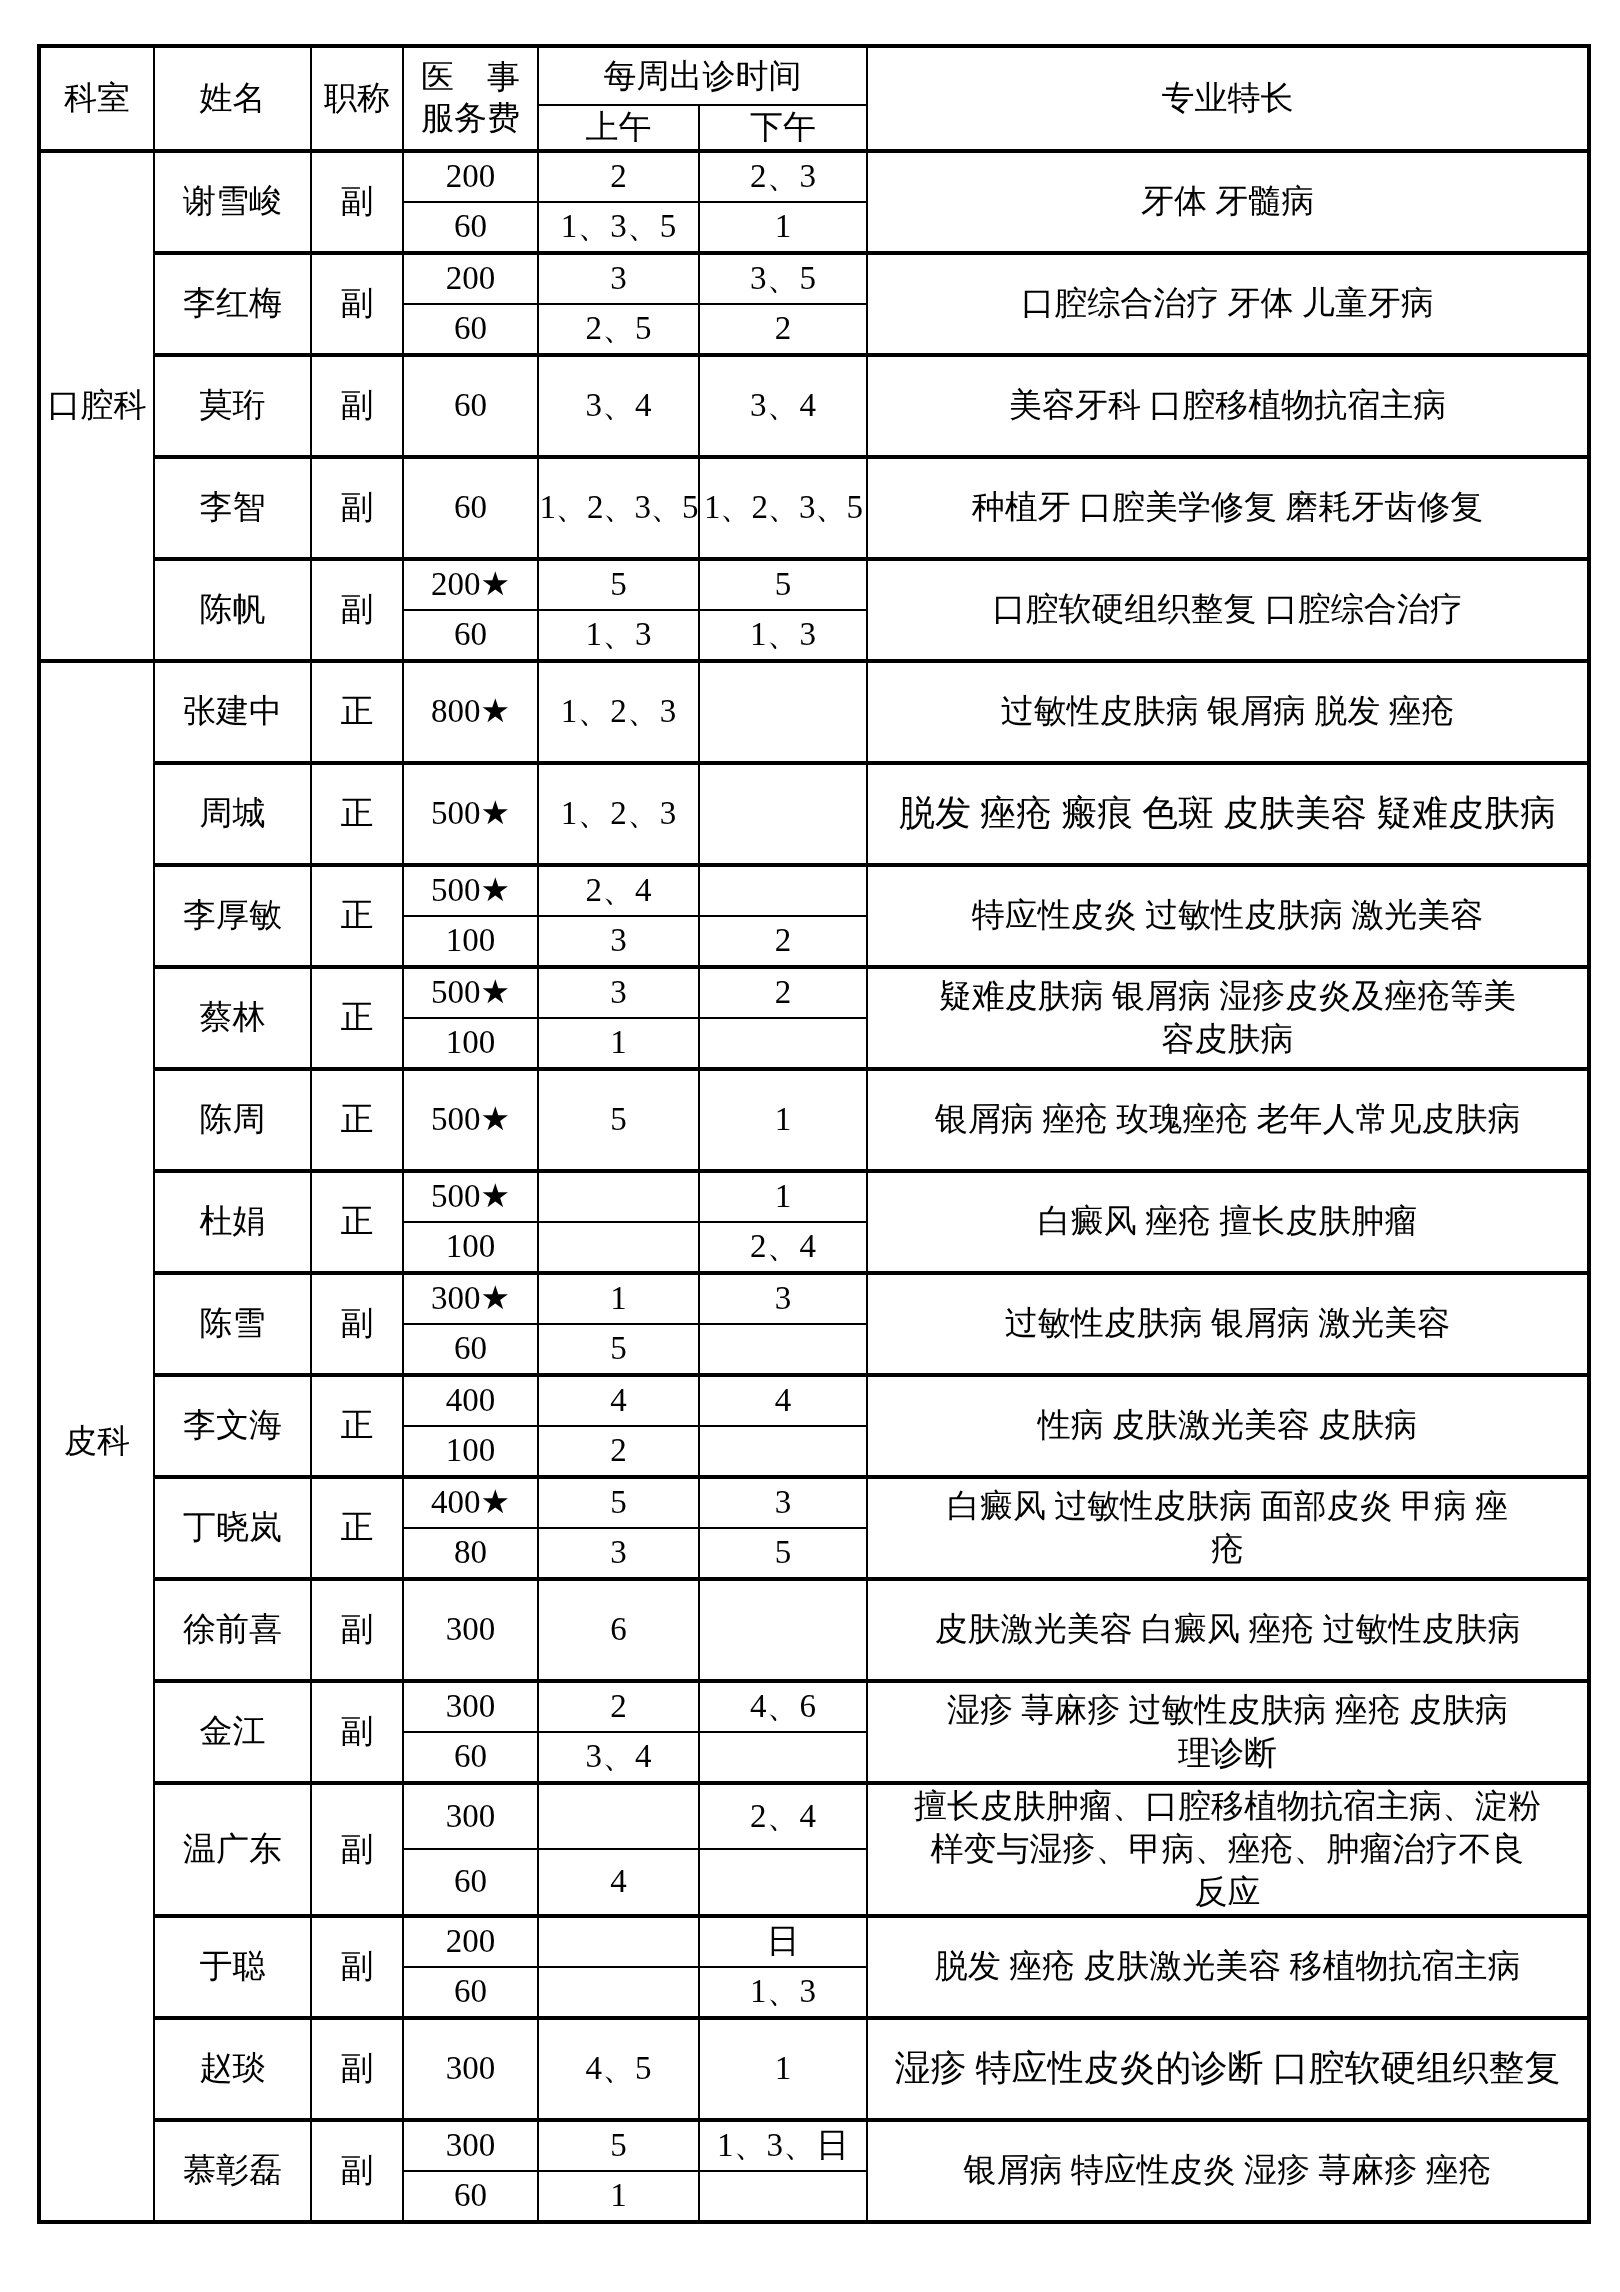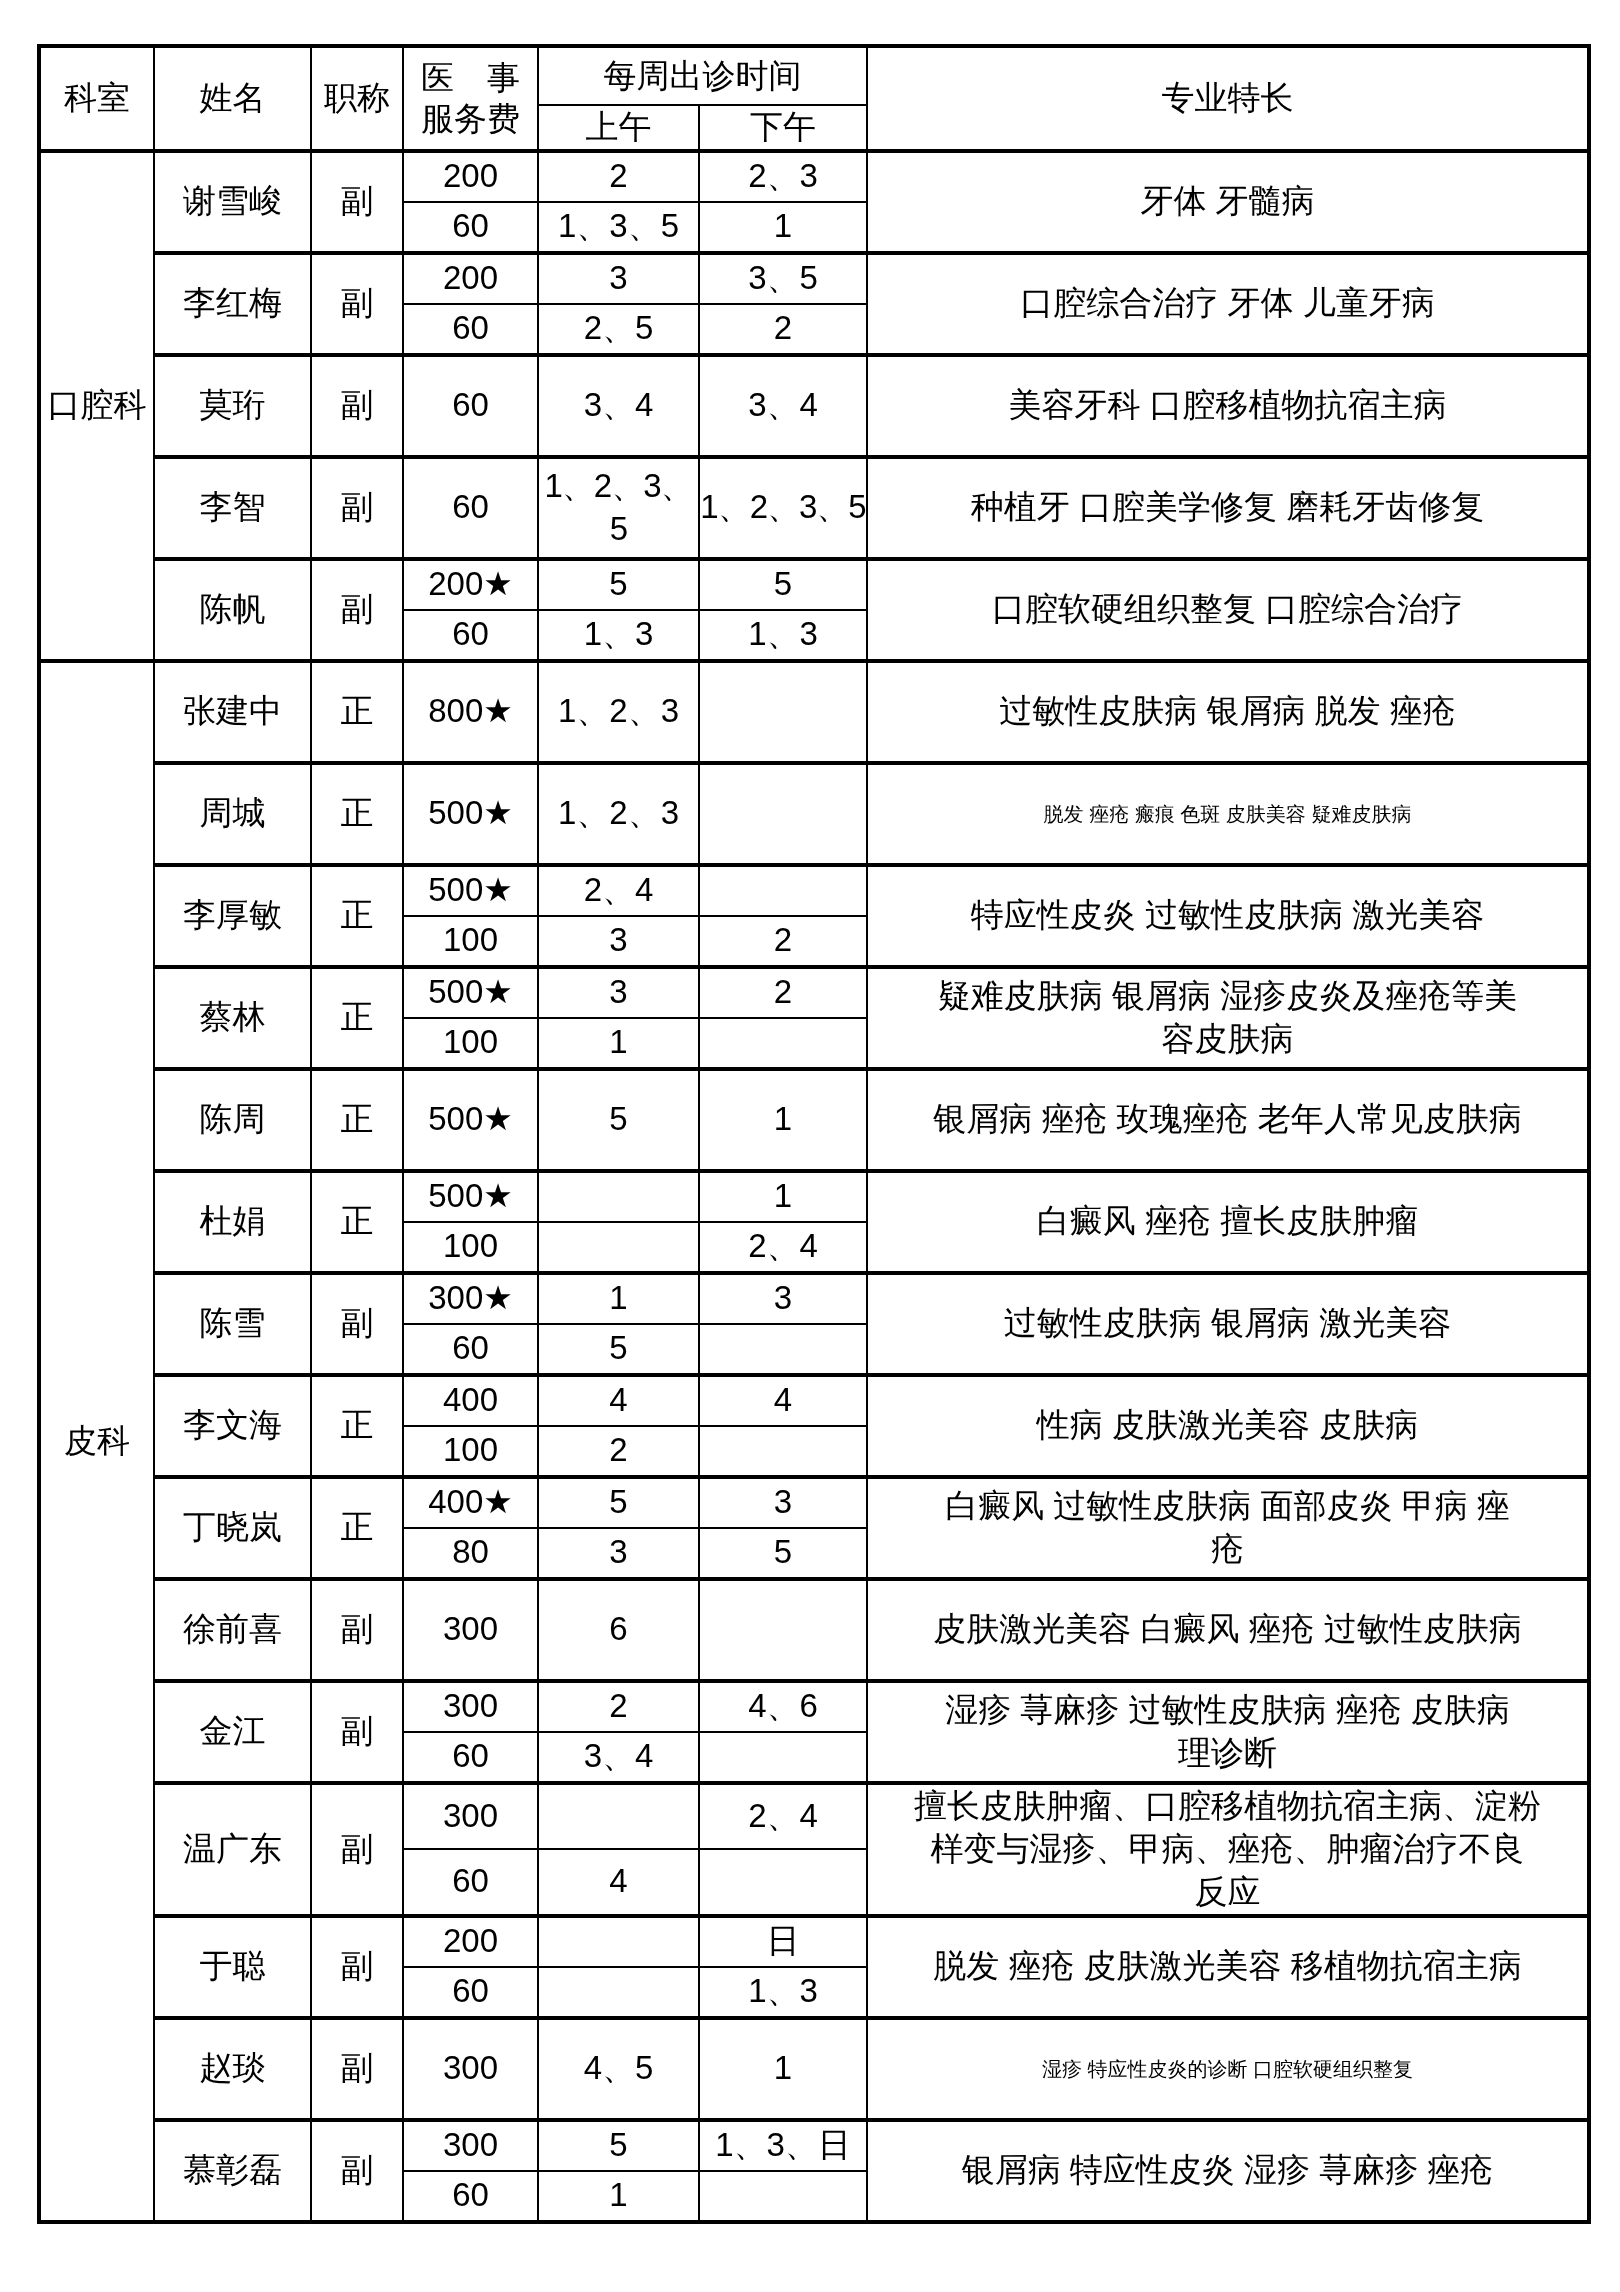--- a/index.html
+++ b/index.html
@@ -5,21 +5,21 @@
   html, body {
     margin: 0;
     padding: 0;
     background: #ffffff;
   }
   #page {
     position: relative;
     width: 1620px;
     height: 2293px;
     background: #ffffff;
-    font-family: Liberation Sans, sans-serif;
+    font-family: Liberation Serif, serif;
     color: #000000;
   }
   table.sched {
     position: absolute;
     left: 37px;
     top: 44px;
     width: 1554px;
     border-collapse: collapse;
     table-layout: fixed;
     border: 4.9px solid #000;
@@ -42,21 +42,21 @@
   tr.hr2 { height: 44px; }
   tr.r52 { height: 51px; }
   tr.r104 { height: 102px; }
 
   td.spec {
     text-align: left;
     padding: 2px 9.8px;
     white-space: pre-wrap;
     line-height: 1.32;
   }
-  td.spec.spec-small { font-size: 20px; }
+  td.spec.spec-small { font-size: 36px; }
   td.t29 { font-size: 28px; margin-top: 24px; }
   td.t24 { font-size: 23.5px; letter-spacing: -1px; }
   .fee-hdr div { line-height: 1.25; }
 </style>
 </head>
 <body>
 
 <div id="page">
   <table class="sched">
     <colgroup>

